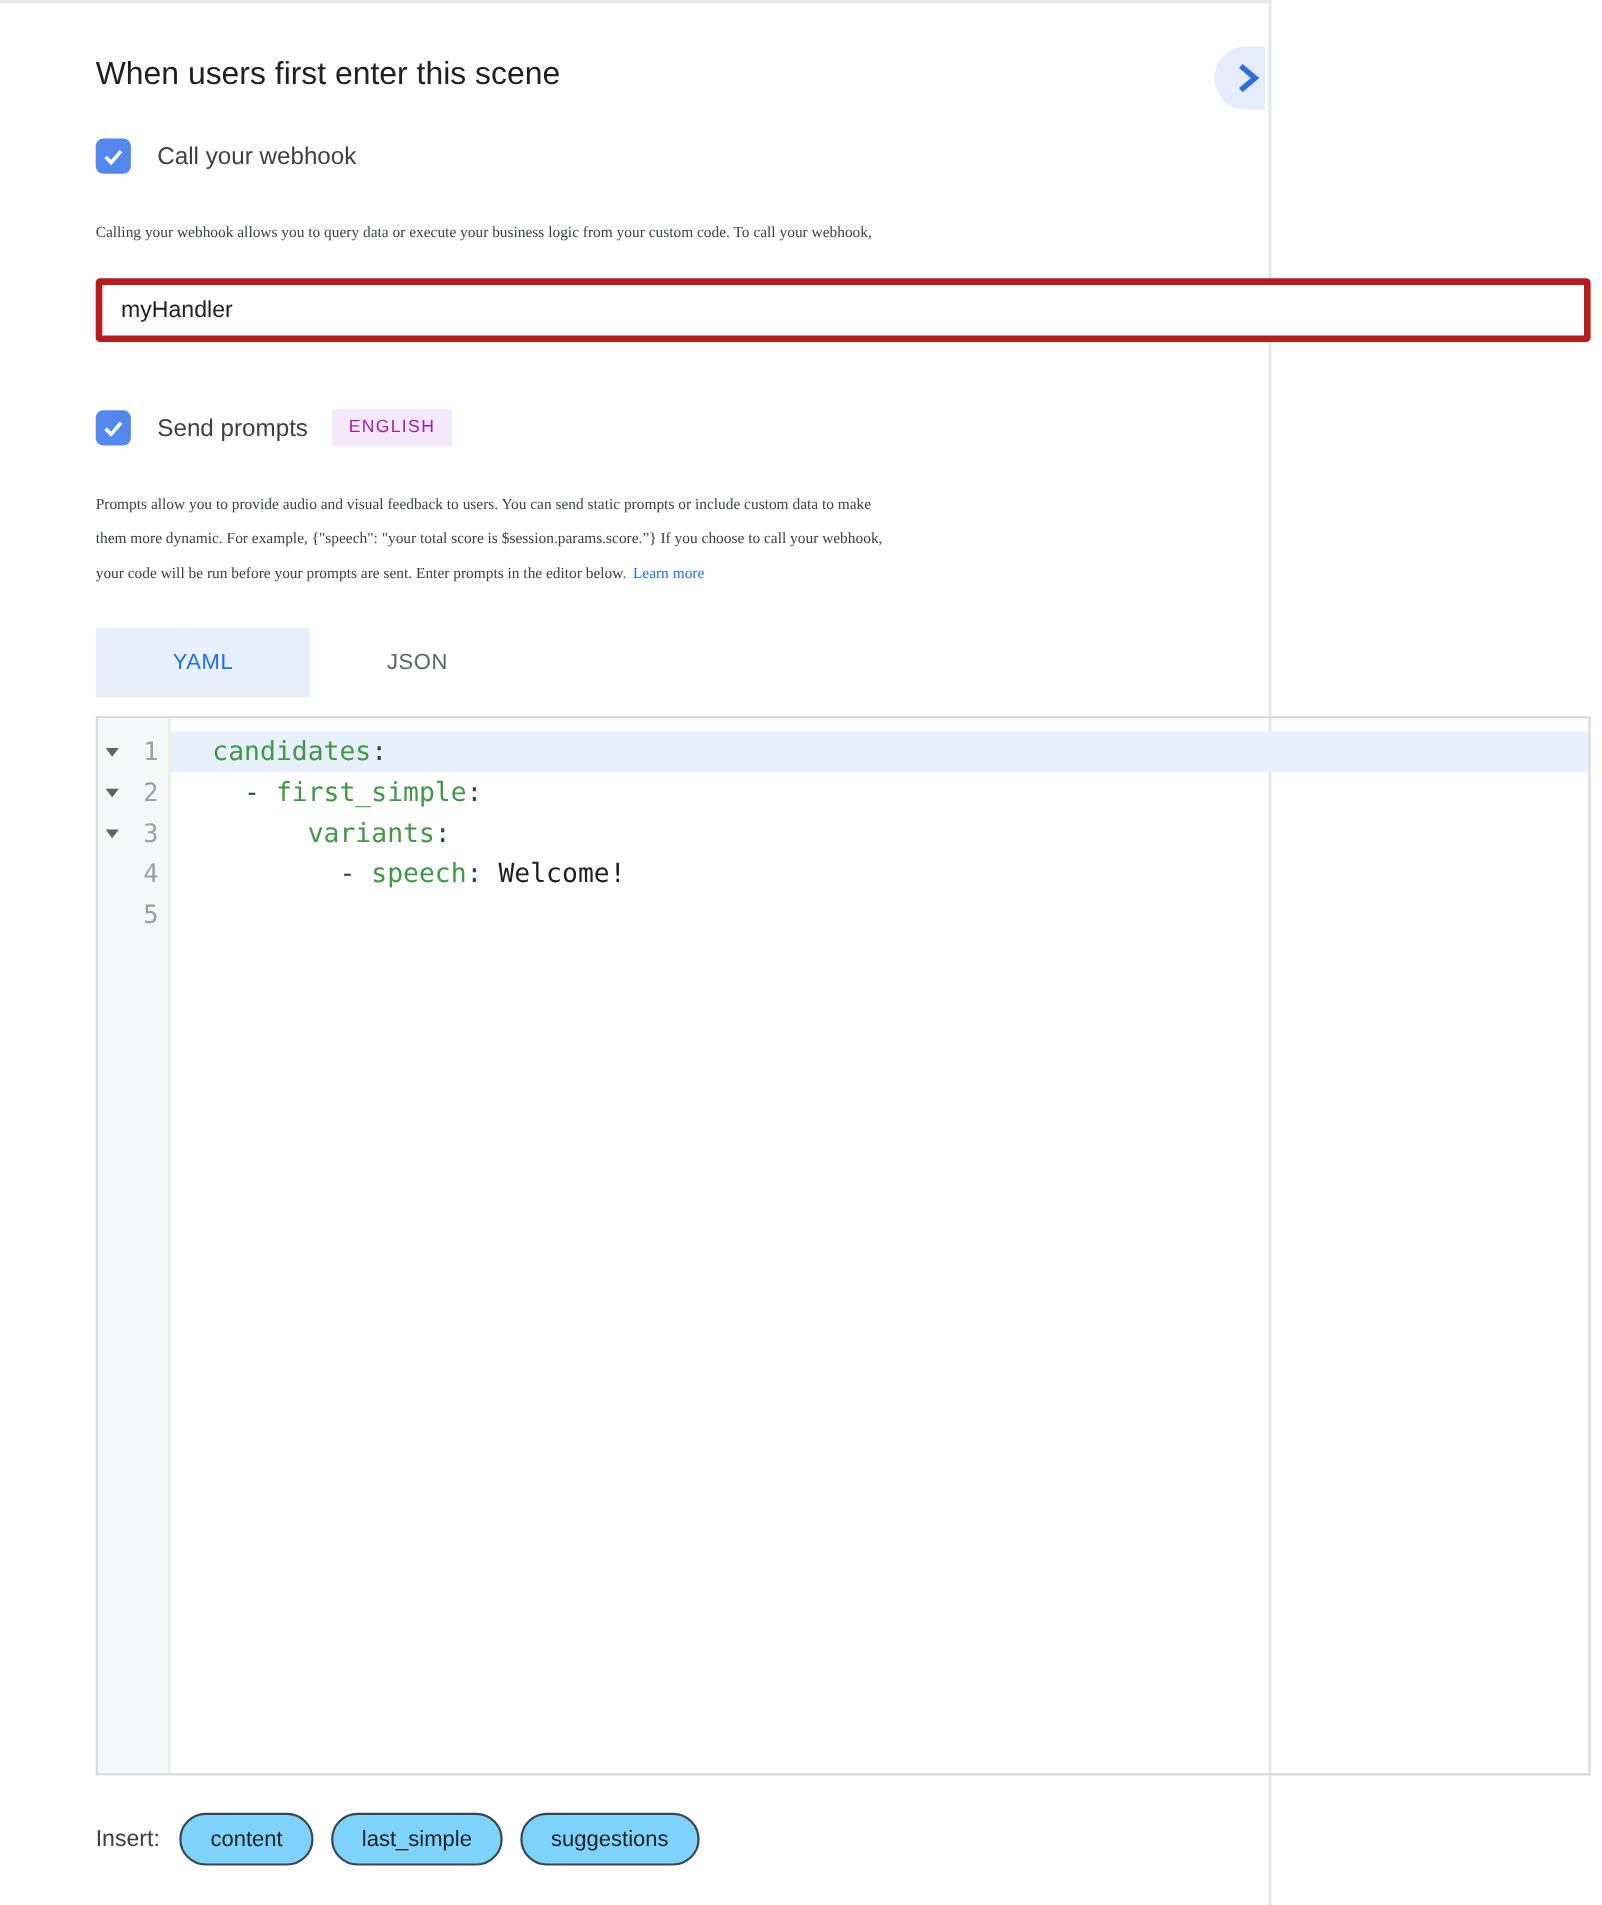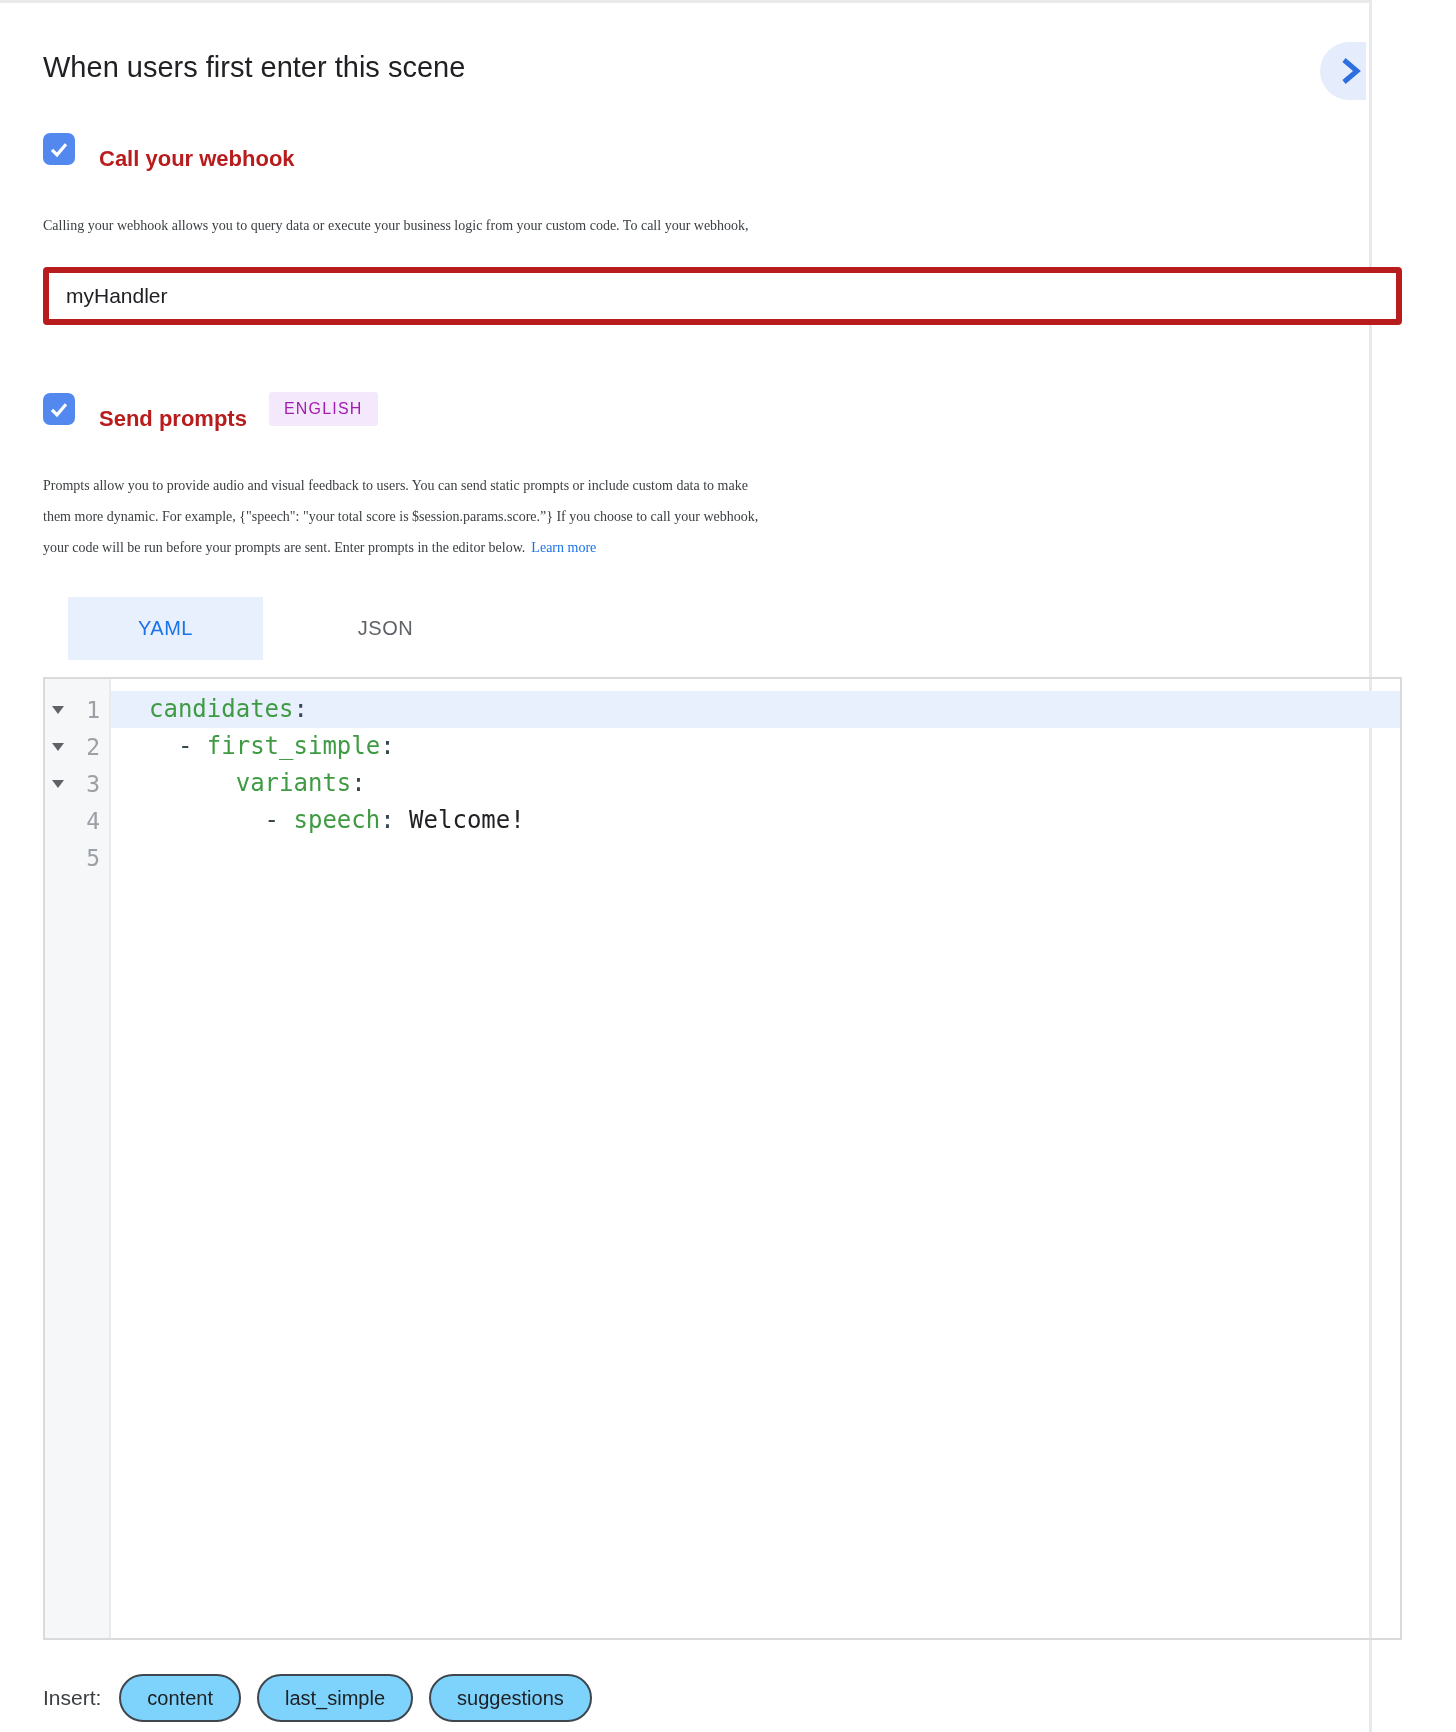--- a/index.html
+++ b/index.html
@@ -1,40 +1,40 @@
 <!DOCTYPE html>
 <html><head>
 <meta charset="utf-8">
 <style>
   html,body{margin:0;padding:0;background:#fff;}
   body{width:1456px;height:1732px;overflow:hidden;font-family:"Liberation Sans",sans-serif;color:#202124;}
-  .panel{position:relative;box-sizing:border-box;width:1372px;height:1732px;background:#fff;
-         border-top:3px solid #e8e9eb;border-right:3px solid #e8e9eb;}
+  .panel{position:relative;box-sizing:border-box;width:1156px;height:1732px;background:#fff;
+         border-top:3px solid #e8e9eb;border-right:3px solid #e8e9eb;padding-left:44px;}
 
   .page-title{margin:48px 54px 0 43px;font-size:29px;font-weight:400;color:#202124;}
 
   .check-row{margin:42px 54px 0 43px;display:flex;align-items:center;}
   .checkbox{width:32px;height:32px;border-radius:7px;background:#5389ee;flex:none;
             display:flex;align-items:center;justify-content:center;cursor:pointer;}
-  .check-row .label{margin-left:24px;font-size:22px;font-weight:700;color:#b91c1c;margin-top:20px;}
+  .check-row .label{margin-left:24px;font-size:22px;font-weight:400;color:#404040;}
 
   .desc{margin:38px 54px 0 43px;font-size:14px;line-height:31px;color:#3c4043;font-family:Liberation Serif, serif;}
   .desc div{white-space:nowrap;}
   .link{color:#1a73e8;text-decoration:none;margin-left:6px;cursor:pointer;}
 
   .handler-input{display:block;box-sizing:border-box;margin:26px 54px 0 43px;width:1359px;height:58px;
             border:6px solid #b91c1c;border-radius:4px;padding:0 17px;font-size:21px;color:#202124;
             font-family:"Liberation Sans",sans-serif;outline:none;}
 
   .lang-badge{margin-left:22px;background:#f3e8fc;color:#a21caf;font-size:16px;font-weight:500;
             letter-spacing:1.2px;padding:8px 15px;border-radius:3px;}
 
   .tabs{margin:34px 54px 0 43px;display:flex;}
   .tab{width:195px;height:63px;display:flex;align-items:center;justify-content:center;
-       font-size:20px;font-weight:500;letter-spacing:0.5px;color:#5f6368;cursor:pointer;margin-left:25px;}
+       font-size:20px;font-weight:500;letter-spacing:0.5px;color:#5f6368;cursor:pointer;}
   .tab.active{background:#e8f0fe;color:#1a73e8;}
 
   .editor{margin:17px 54px 0 43px;box-sizing:border-box;width:1359px;height:963px;
           border:2px solid #d8dadc;display:flex;font-family:"DejaVu Sans Mono",monospace;}
   .gutter{flex:none;width:66px;background:#f6f7f8;border-right:2px solid #e8eaec;
           box-sizing:border-box;padding-top:12px;}
   .gutter-row{height:37px;display:flex;align-items:center;}
   .fold{width:0;height:0;border-left:6px solid transparent;border-right:6px solid transparent;
         border-top:8px solid #5f6368;margin-left:7px;cursor:pointer;}
   .fold.hidden{visibility:hidden;}

